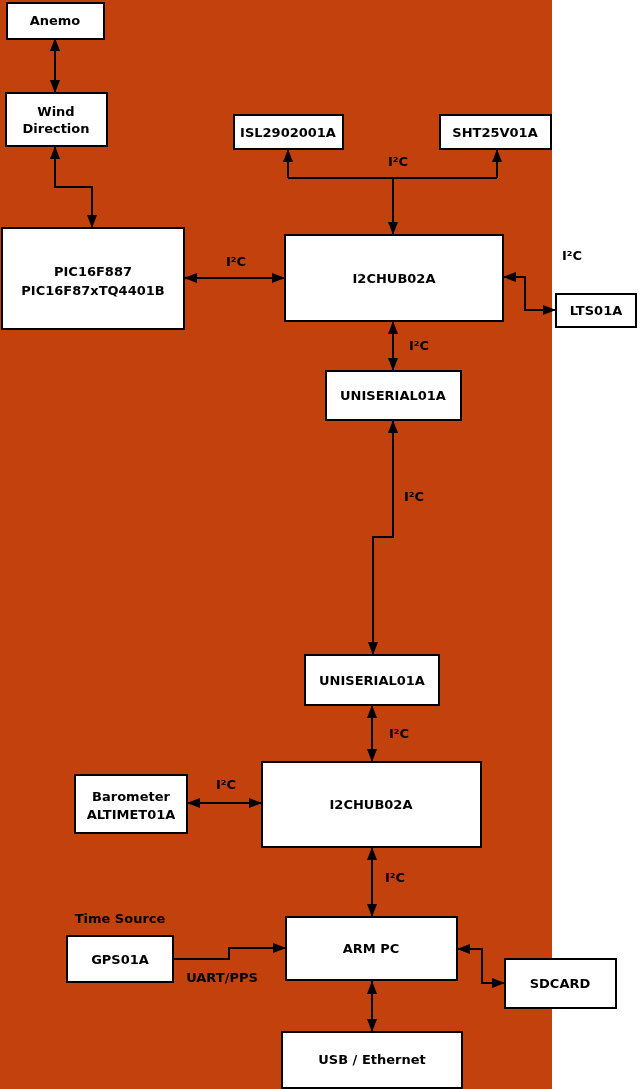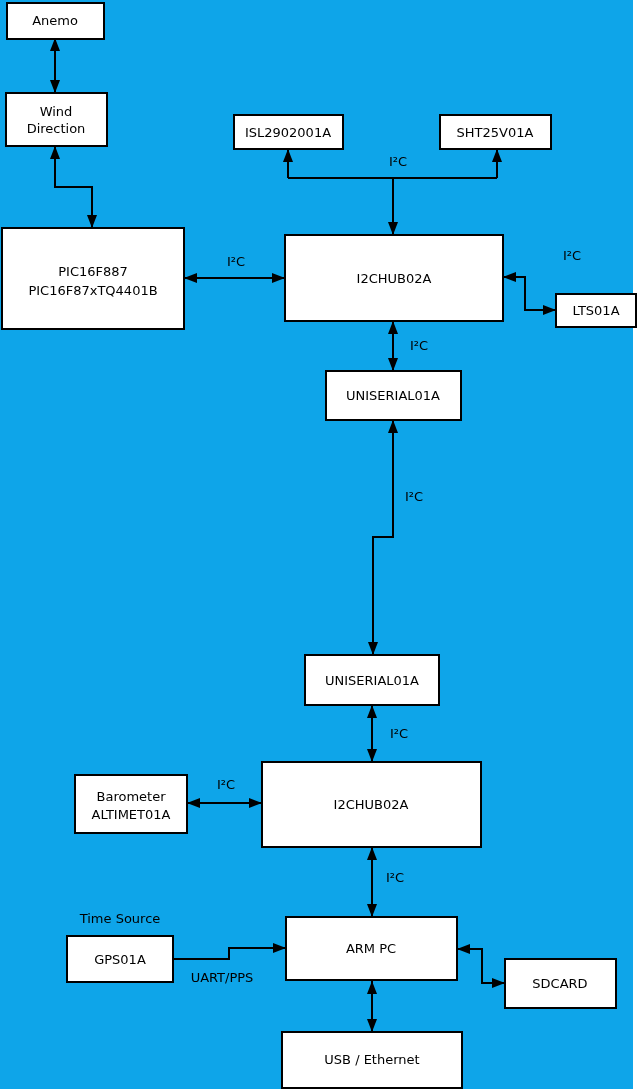--- a/index.html
+++ b/index.html
@@ -2,24 +2,25 @@
 <html><head>
 <meta charset="utf-8">
 <style>
   html, body {
     margin: 0;
     padding: 0;
     background: #ffffff;
   }
   .stage {
     position: relative;
-    width: 633px;
+    width: 552px;
     height: 1089px;
-    background: #0ea5e9;
+    background: #c2410c;
     font-family: "DejaVu Sans", "Liberation Sans", sans-serif;
+    font-weight: bold;
   }
   svg { display: block; }
   .node {
     fill: #ffffff;
     stroke: #000000;
     stroke-width: 2;
   }
   .edge {
     fill: none;
     stroke: #000000;

